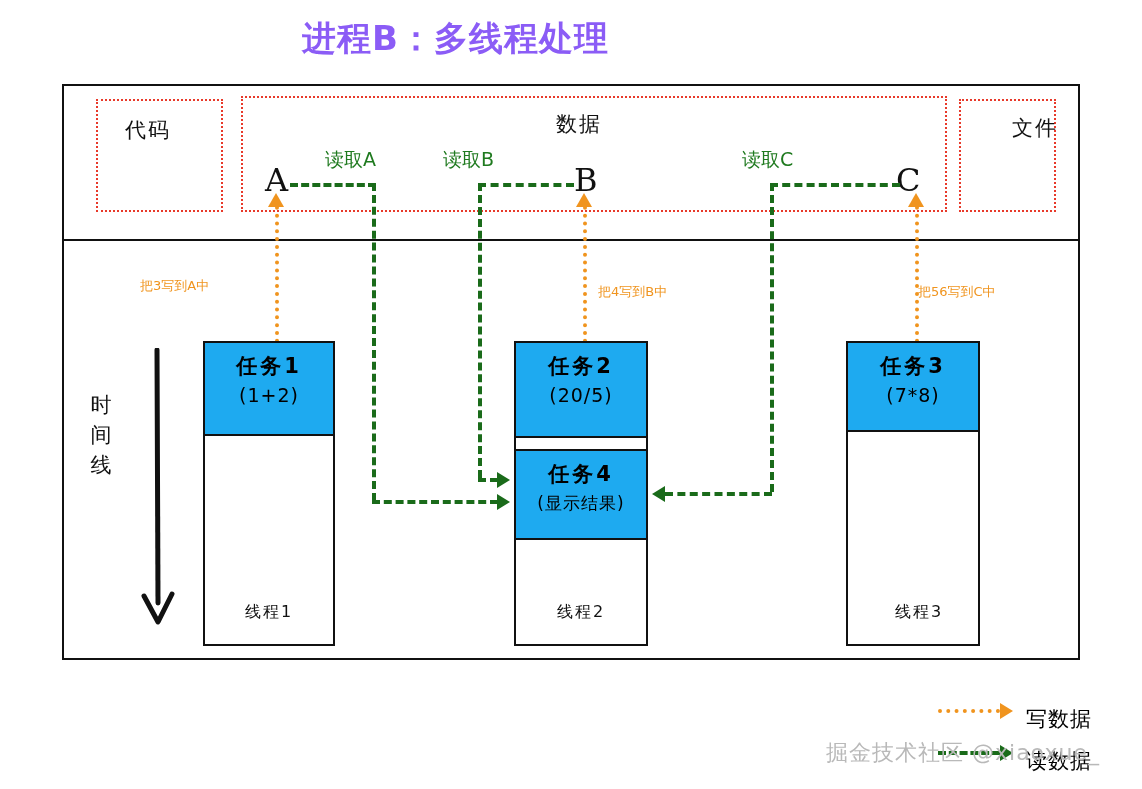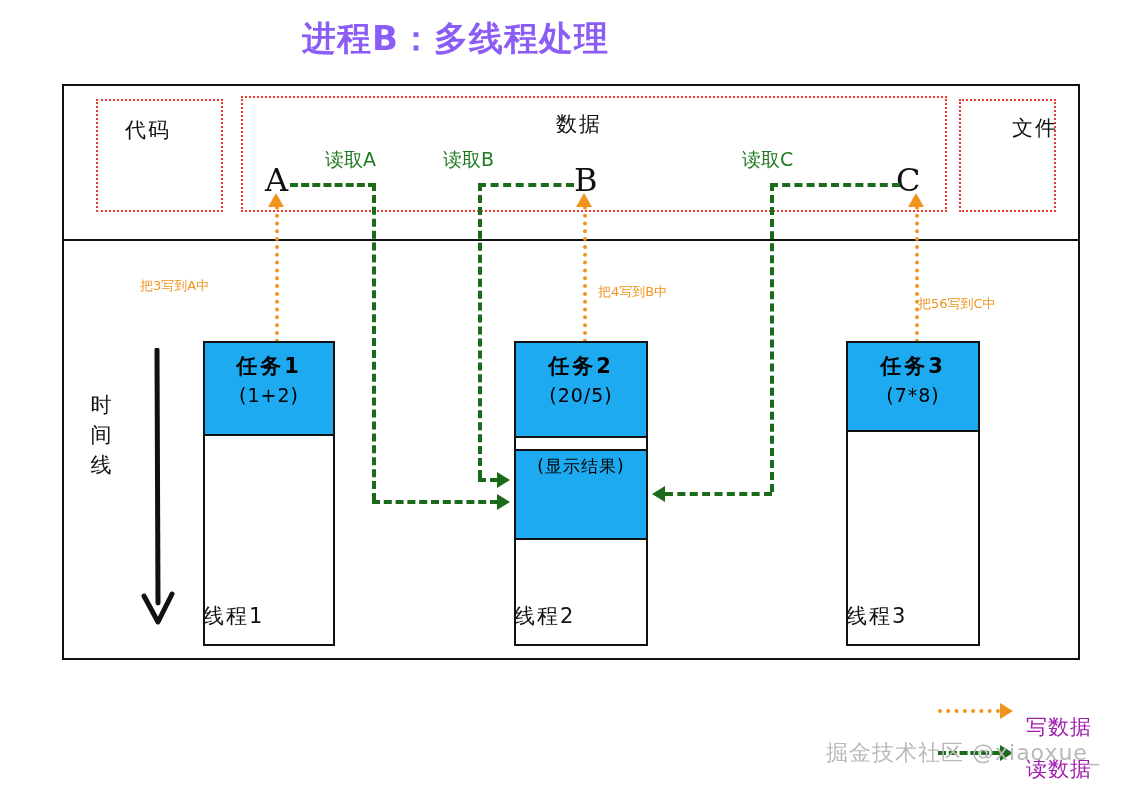--- a/index.html
+++ b/index.html
@@ -96,21 +96,21 @@
 
   
   .write-label {
     position: absolute;
     font-size: 13px;
     color: #f0941e;
     white-space: nowrap;
   }
   #write-a-label { left: 140px; top: 277px; }
   #write-b-label { left: 598px; top: 283px; }
-  #write-c-label { left: 918px; top: 295px; }
+  #write-c-label { left: 918px; top: 283px; }
 
   
   .vline { position: absolute; width: 0; }
   .hline { position: absolute; height: 0; }
 
   .green-dash-v { border-left: 4px dashed #1a6b1a; }
   .green-dash-h { border-top: 4px dashed #1a6b1a; }
   .orange-dot-v { border-left: 4px dotted #f0941e; }
 
   
@@ -181,23 +181,24 @@
   }
   .task-sub.small { font-size: 17px; }
 
   #task-1-box { left: 203px; top: 341px; width: 132px; height: 95px; }
   #task-2-box { left: 514px; top: 341px; width: 134px; height: 97px; }
   #task-4-box { left: 514px; top: 449px; width: 134px; height: 91px; }
   #task-3-box { left: 846px; top: 341px; width: 134px; height: 91px; }
 
   .thread-name {
     position: absolute;
-    font-size: 21px;
+    font-size: 16px;
     letter-spacing: 2px;
     color: #111111;
+    text-align: center;
     white-space: nowrap;
   }
   #thread-1-name { left: 203px; top: 602px; width: 132px; }
   #thread-2-name { left: 514px; top: 602px; width: 134px; }
   #thread-3-name { left: 846px; top: 602px; width: 146px; }
 
   
   #legend { position: absolute; left: 938px; top: 697px; }
   .legend-row { position: relative; height: 42px; }
   .legend-dash-orange {
@@ -218,23 +219,23 @@
     border-left: 13px solid #f0941e;
   }
   .legend-arrow-green {
     position: absolute; left: 62px; top: 6px;
     width: 0; height: 0;
     border-top: 8px solid transparent;
     border-bottom: 8px solid transparent;
     border-left: 13px solid #1a6b1a;
   }
   .legend-text {
-    position: absolute; left: 88px; top: 16px;
+    position: absolute; left: 88px; top: 8px;
     font-size: 21px;
-    color: #a21caf;
+    color: #000000;
     white-space: nowrap;
     letter-spacing: 1px;
   }
 
   
   #watermark {
     position: absolute;
     left: 826px;
     top: 738px;
     font-size: 22px;
@@ -311,20 +312,21 @@
   <div class="task-sub">(1+2)</div>
 </div>
 <div class="thread-name" id="thread-1-name">线程1</div>
 
 <div class="thread-column" id="thread-2-column"></div>
 <div class="task-box" id="task-2-box">
   <div class="task-title">任务2</div>
   <div class="task-sub">(20/5)</div>
 </div>
 <div class="task-box" id="task-4-box">
+  <div class="task-title">任务4</div>
   <div class="task-sub small">(显示结果)</div>
 </div>
 <div class="thread-name" id="thread-2-name">线程2</div>
 
 <div class="thread-column" id="thread-3-column"></div>
 <div class="task-box" id="task-3-box">
   <div class="task-title">任务3</div>
   <div class="task-sub">(7*8)</div>
 </div>
 <div class="thread-name" id="thread-3-name">线程3</div>

